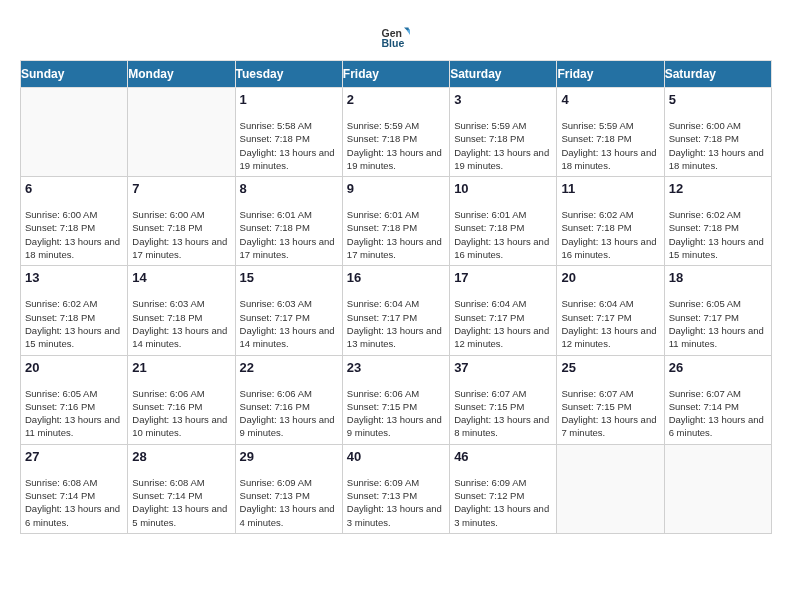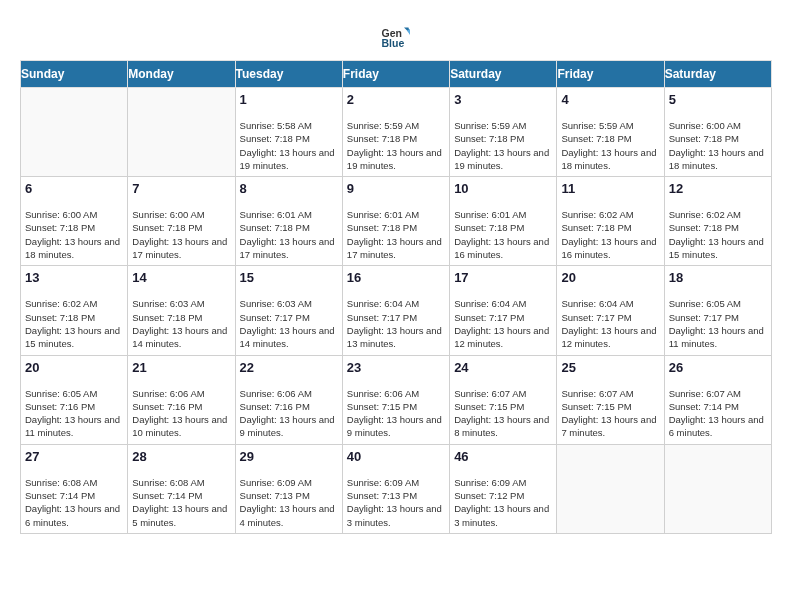--- a/index.html
+++ b/index.html
@@ -222,21 +222,21 @@
         </td>
         <td>
           <span class="day-number">22</span>
           <div class="day-info">Sunrise: 6:06 AM<br>Sunset: 7:16 PM<br>Daylight: 13 hours and 9 minutes.</div>
         </td>
         <td>
           <span class="day-number">23</span>
           <div class="day-info">Sunrise: 6:06 AM<br>Sunset: 7:15 PM<br>Daylight: 13 hours and 9 minutes.</div>
         </td>
         <td>
-          <span class="day-number">24</span>
+          <span class="day-number">37</span>
           <div class="day-info">Sunrise: 6:07 AM<br>Sunset: 7:15 PM<br>Daylight: 13 hours and 8 minutes.</div>
         </td>
         <td>
           <span class="day-number">25</span>
           <div class="day-info">Sunrise: 6:07 AM<br>Sunset: 7:15 PM<br>Daylight: 13 hours and 7 minutes.</div>
         </td>
         <td>
           <span class="day-number">26</span>
           <div class="day-info">Sunrise: 6:07 AM<br>Sunset: 7:14 PM<br>Daylight: 13 hours and 6 minutes.</div>
         </td>

